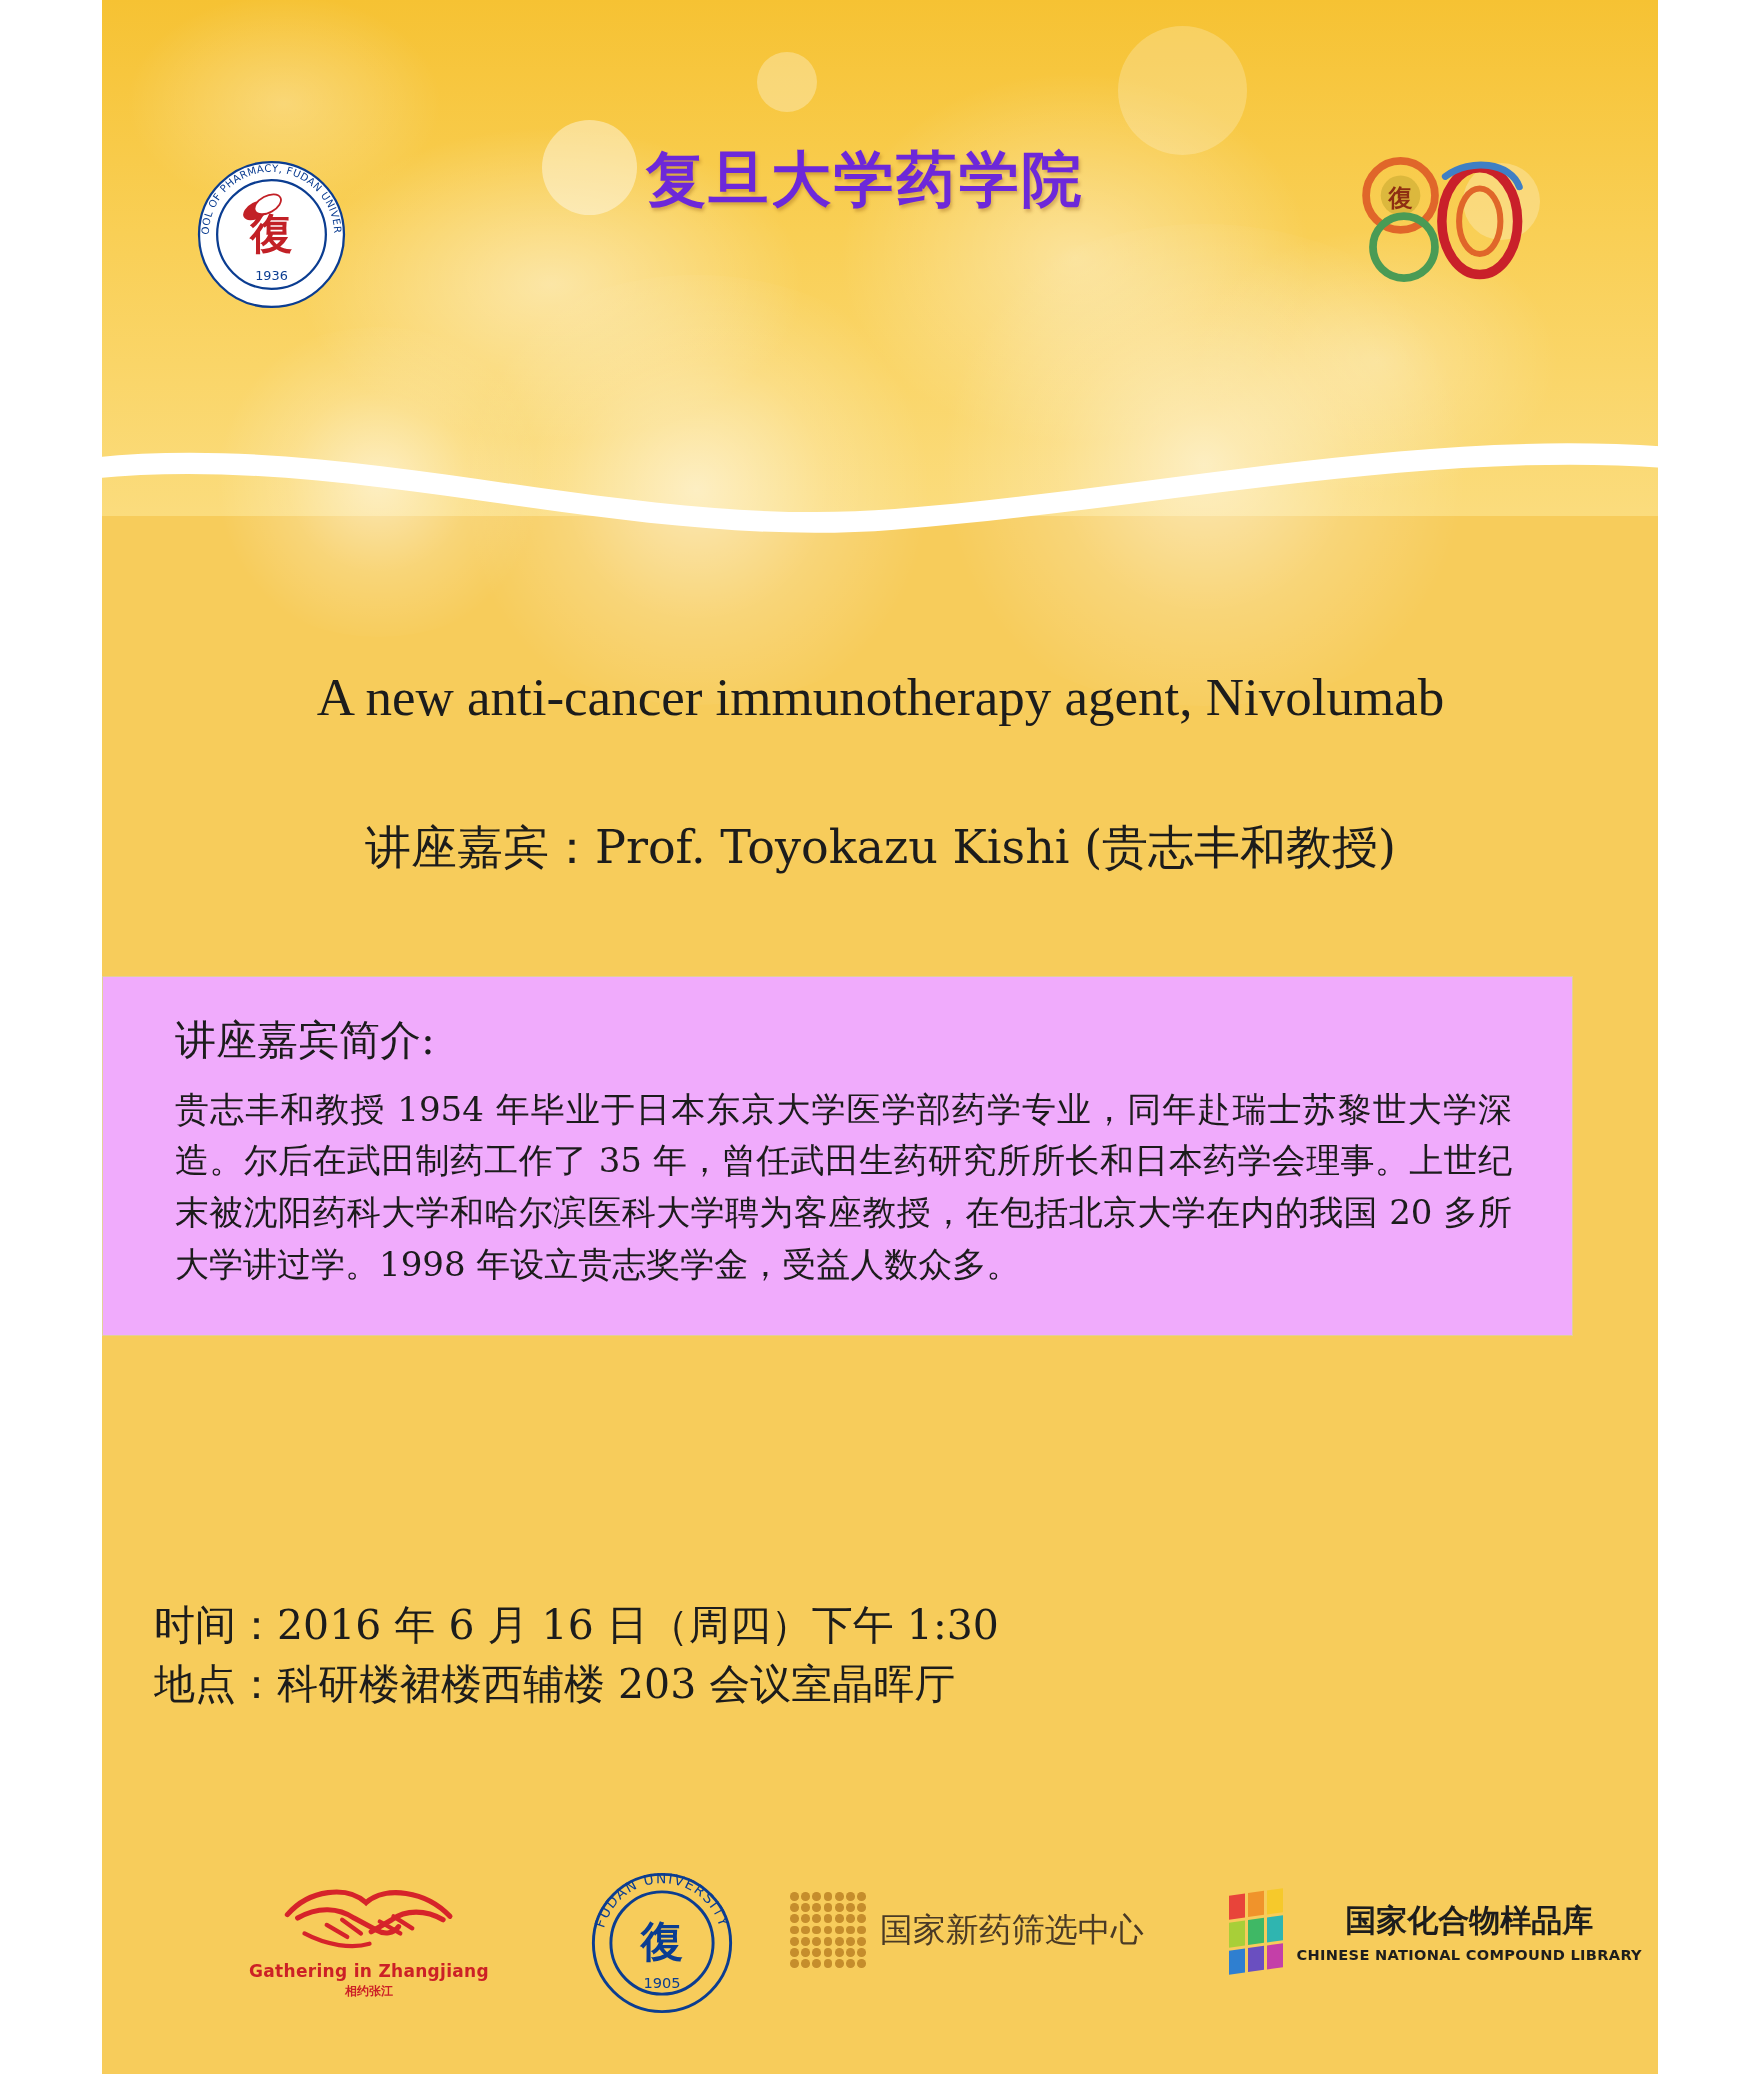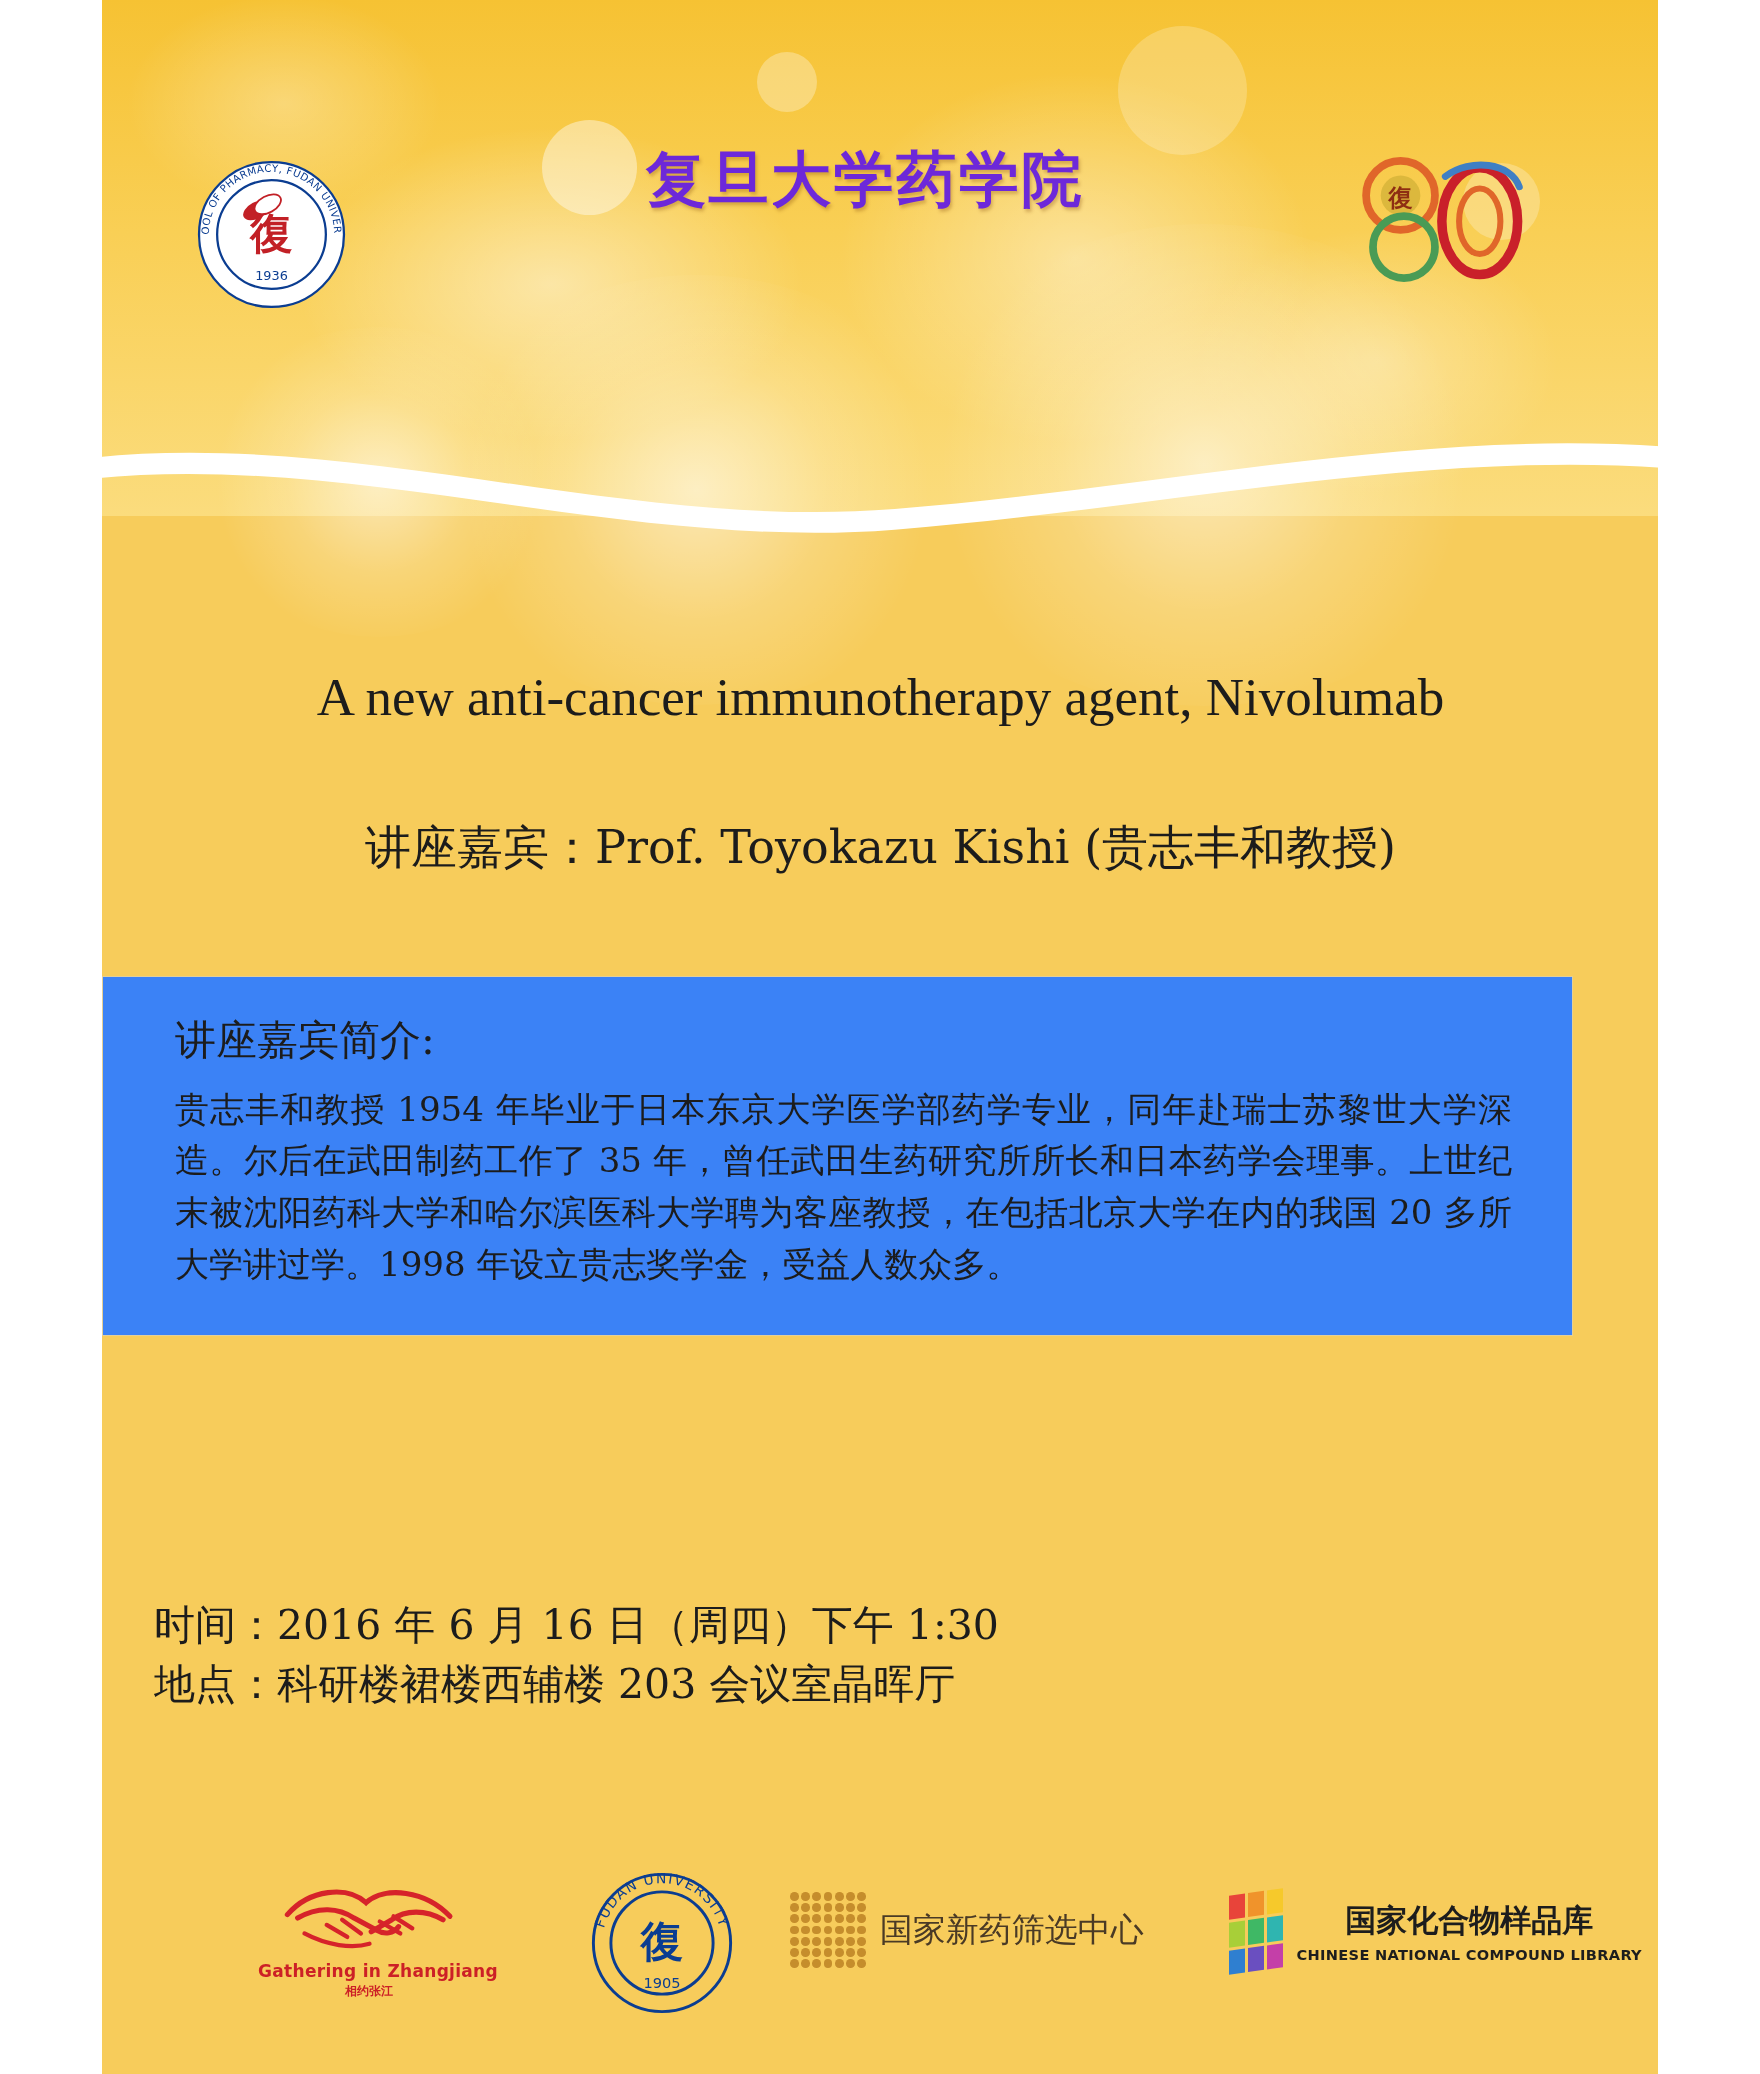--- a/index.html
+++ b/index.html
@@ -155,21 +155,21 @@
   }
 
   
   .bio-panel {
     position: absolute;
     left: 0;
     top: 460px;
     width: 1471px;
     padding: 36px 60px 45px 60px;
     box-sizing: border-box;
-    background: #3b82f6;
+    background: #f0abfc;
     border: 0.9px solid #e3cf98;
     z-index: 16;
   }
   .bio-head {
     font-size: 41px;
     color: #1c1c1c;
     font-family: "DejaVu Serif", serif;
     margin-bottom: 15.5px;
     margin-left: 12px;
   }
@@ -215,21 +215,20 @@
     font-family: "DejaVu Sans", sans-serif;
     font-weight: bold;
   }
 
   .zj-logo { left: 138px; top: 26px; width: 258px; }
   .zj-caption-en {
     color: #cc2026;
     font-size: 17px;
     letter-spacing: 0.3px;
     margin-top: 3.4px;
-    text-align: right;
   }
   .zj-caption-cn {
     color: #cc2026;
     font-size: 12px;
     margin-top: 1.7px;
   }
 
   .fudan-logo { left: 465px; top: 19px; width: 189px; }
 
   .nds-logo { left: 688px; top: 41px; width: 361px; display: flex; align-items: center; }

